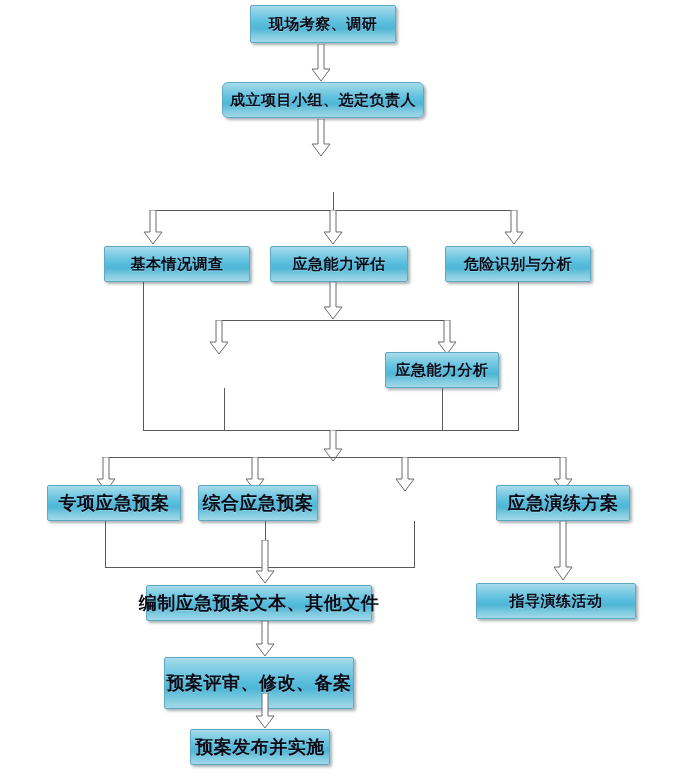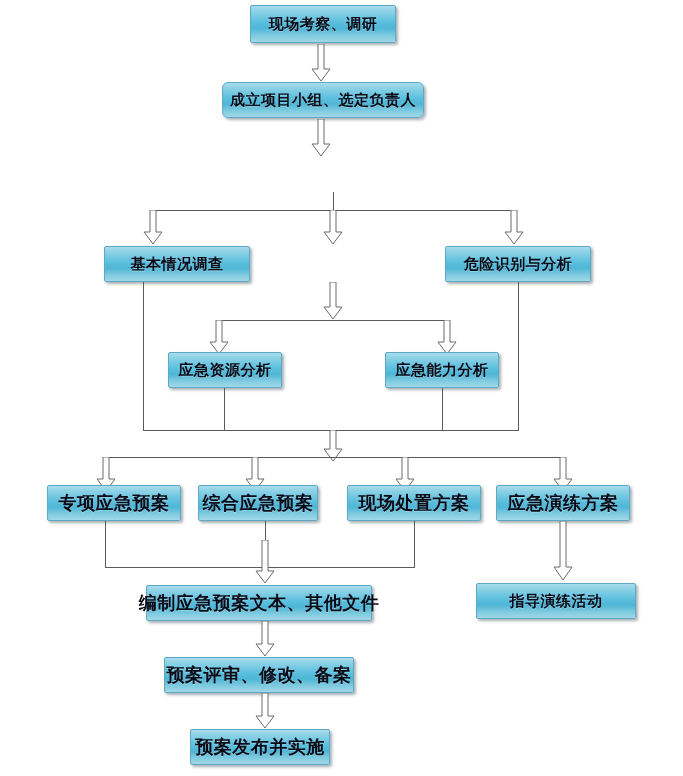--- a/index.html
+++ b/index.html
@@ -86,41 +86,41 @@
       <path d="M7 0 L13 0 L13 22 L19 22 L10 34 L1 22 L7 22 Z" fill="#ffffff" stroke="#6a6a6a" stroke-width="1"></path>
     </svg>
   </div>
   <div class="arrow" style="left:504px;top:210px;">
     <svg width="20" height="35" viewBox="0 0 20 35">
       <path d="M7 0 L13 0 L13 22 L19 22 L10 34 L1 22 L7 22 Z" fill="#ffffff" stroke="#6a6a6a" stroke-width="1"></path>
     </svg>
   </div>
 
   <div class="node" style="left:104px;top:246px;width:146px;height:36px;">基本情况调查</div>
+  <div class="node" style="left:270px;top:246px;width:138px;height:36px;">应急能力评估</div>
   <div class="node" style="left:445px;top:246px;width:146px;height:36px;">危险识别与分析</div>
 
   <div class="arrow" style="left:323px;top:282px;">
     <svg width="20" height="38" viewBox="0 0 20 38">
       <path d="M7 0 L13 0 L13 25 L19 25 L10 37 L1 25 L7 25 Z" fill="#ffffff" stroke="#6a6a6a" stroke-width="1"></path>
     </svg>
   </div>
   <div class="hline" style="left:218px;top:320px;width:228px;"></div>
 
   <div class="arrow" style="left:209px;top:320px;">
     <svg width="20" height="35" viewBox="0 0 20 35">
       <path d="M7 0 L13 0 L13 22 L19 22 L10 34 L1 22 L7 22 Z" fill="#ffffff" stroke="#6a6a6a" stroke-width="1"></path>
     </svg>
   </div>
   <div class="arrow" style="left:437px;top:320px;">
     <svg width="20" height="35" viewBox="0 0 20 35">
       <path d="M7 0 L13 0 L13 22 L19 22 L10 34 L1 22 L7 22 Z" fill="#ffffff" stroke="#6a6a6a" stroke-width="1"></path>
     </svg>
   </div>
 
-  <div class="node" style="left:168px;top:352px;width:114px;height:36px;">应急资源分析</div>
   <div class="node" style="left:385px;top:352px;width:114px;height:36px;">应急能力分析</div>
 
   <div class="vline" style="left:143px;top:282px;height:148px;"></div>
   <div class="vline" style="left:224px;top:388px;height:42px;"></div>
   <div class="vline" style="left:442px;top:388px;height:42px;"></div>
   <div class="vline" style="left:518px;top:282px;height:148px;"></div>
   <div class="hline" style="left:143px;top:430px;width:376px;"></div>
 
   <div class="arrow" style="left:323px;top:430px;">
     <svg width="20" height="32" viewBox="0 0 20 32">
@@ -146,21 +146,20 @@
     </svg>
   </div>
   <div class="arrow" style="left:553px;top:457px;">
     <svg width="20" height="35" viewBox="0 0 20 35">
       <path d="M7 0 L13 0 L13 22 L19 22 L10 34 L1 22 L7 22 Z" fill="#ffffff" stroke="#6a6a6a" stroke-width="1"></path>
     </svg>
   </div>
 
   <div class="node sm" style="left:47px;top:485px;width:134px;height:36px;">专项应急预案</div>
   <div class="node sm" style="left:198px;top:485px;width:120px;height:36px;">综合应急预案</div>
-  <div class="node sm" style="left:347px;top:485px;width:134px;height:36px;">现场处置方案</div>
   <div class="node sm" style="left:496px;top:485px;width:134px;height:36px;">应急演练方案</div>
 
   <div class="vline" style="left:105px;top:521px;height:46px;"></div>
   <div class="vline" style="left:265px;top:521px;height:46px;"></div>
   <div class="vline" style="left:414px;top:521px;height:46px;"></div>
   <div class="hline" style="left:105px;top:567px;width:310px;"></div>
 
   <div class="arrow" style="left:255px;top:540px;">
     <svg width="20" height="44" viewBox="0 0 20 44">
       <path d="M7 0 L13 0 L13 31 L19 31 L10 43 L1 31 L7 31 Z" fill="#ffffff" stroke="#6a6a6a" stroke-width="1"></path>
@@ -175,21 +174,21 @@
 
   <div class="node sm" style="left:146px;top:585px;width:226px;height:36px;">编制应急预案文本、其他文件</div>
   <div class="node" style="left:476px;top:583px;width:160px;height:36px;">指导演练活动</div>
 
   <div class="arrow" style="left:255px;top:621px;">
     <svg width="20" height="36" viewBox="0 0 20 36">
       <path d="M7 0 L13 0 L13 23 L19 23 L10 35 L1 23 L7 23 Z" fill="#ffffff" stroke="#6a6a6a" stroke-width="1"></path>
     </svg>
   </div>
 
-  <div class="node sm" style="left:164px;top:657px;width:190px;height:36px;">预案评审、修改、备案</div>
+  <div class="node sm" style="left:164px;top:657px;width:190px;height:52px;">预案评审、修改、备案</div>
 
   <div class="arrow" style="left:255px;top:693px;">
     <svg width="20" height="36" viewBox="0 0 20 36">
       <path d="M7 0 L13 0 L13 23 L19 23 L10 35 L1 23 L7 23 Z" fill="#ffffff" stroke="#6a6a6a" stroke-width="1"></path>
     </svg>
   </div>
 
   <div class="node sm" style="left:190px;top:729px;width:140px;height:36px;">预案发布并实施</div>
 
 </div>

